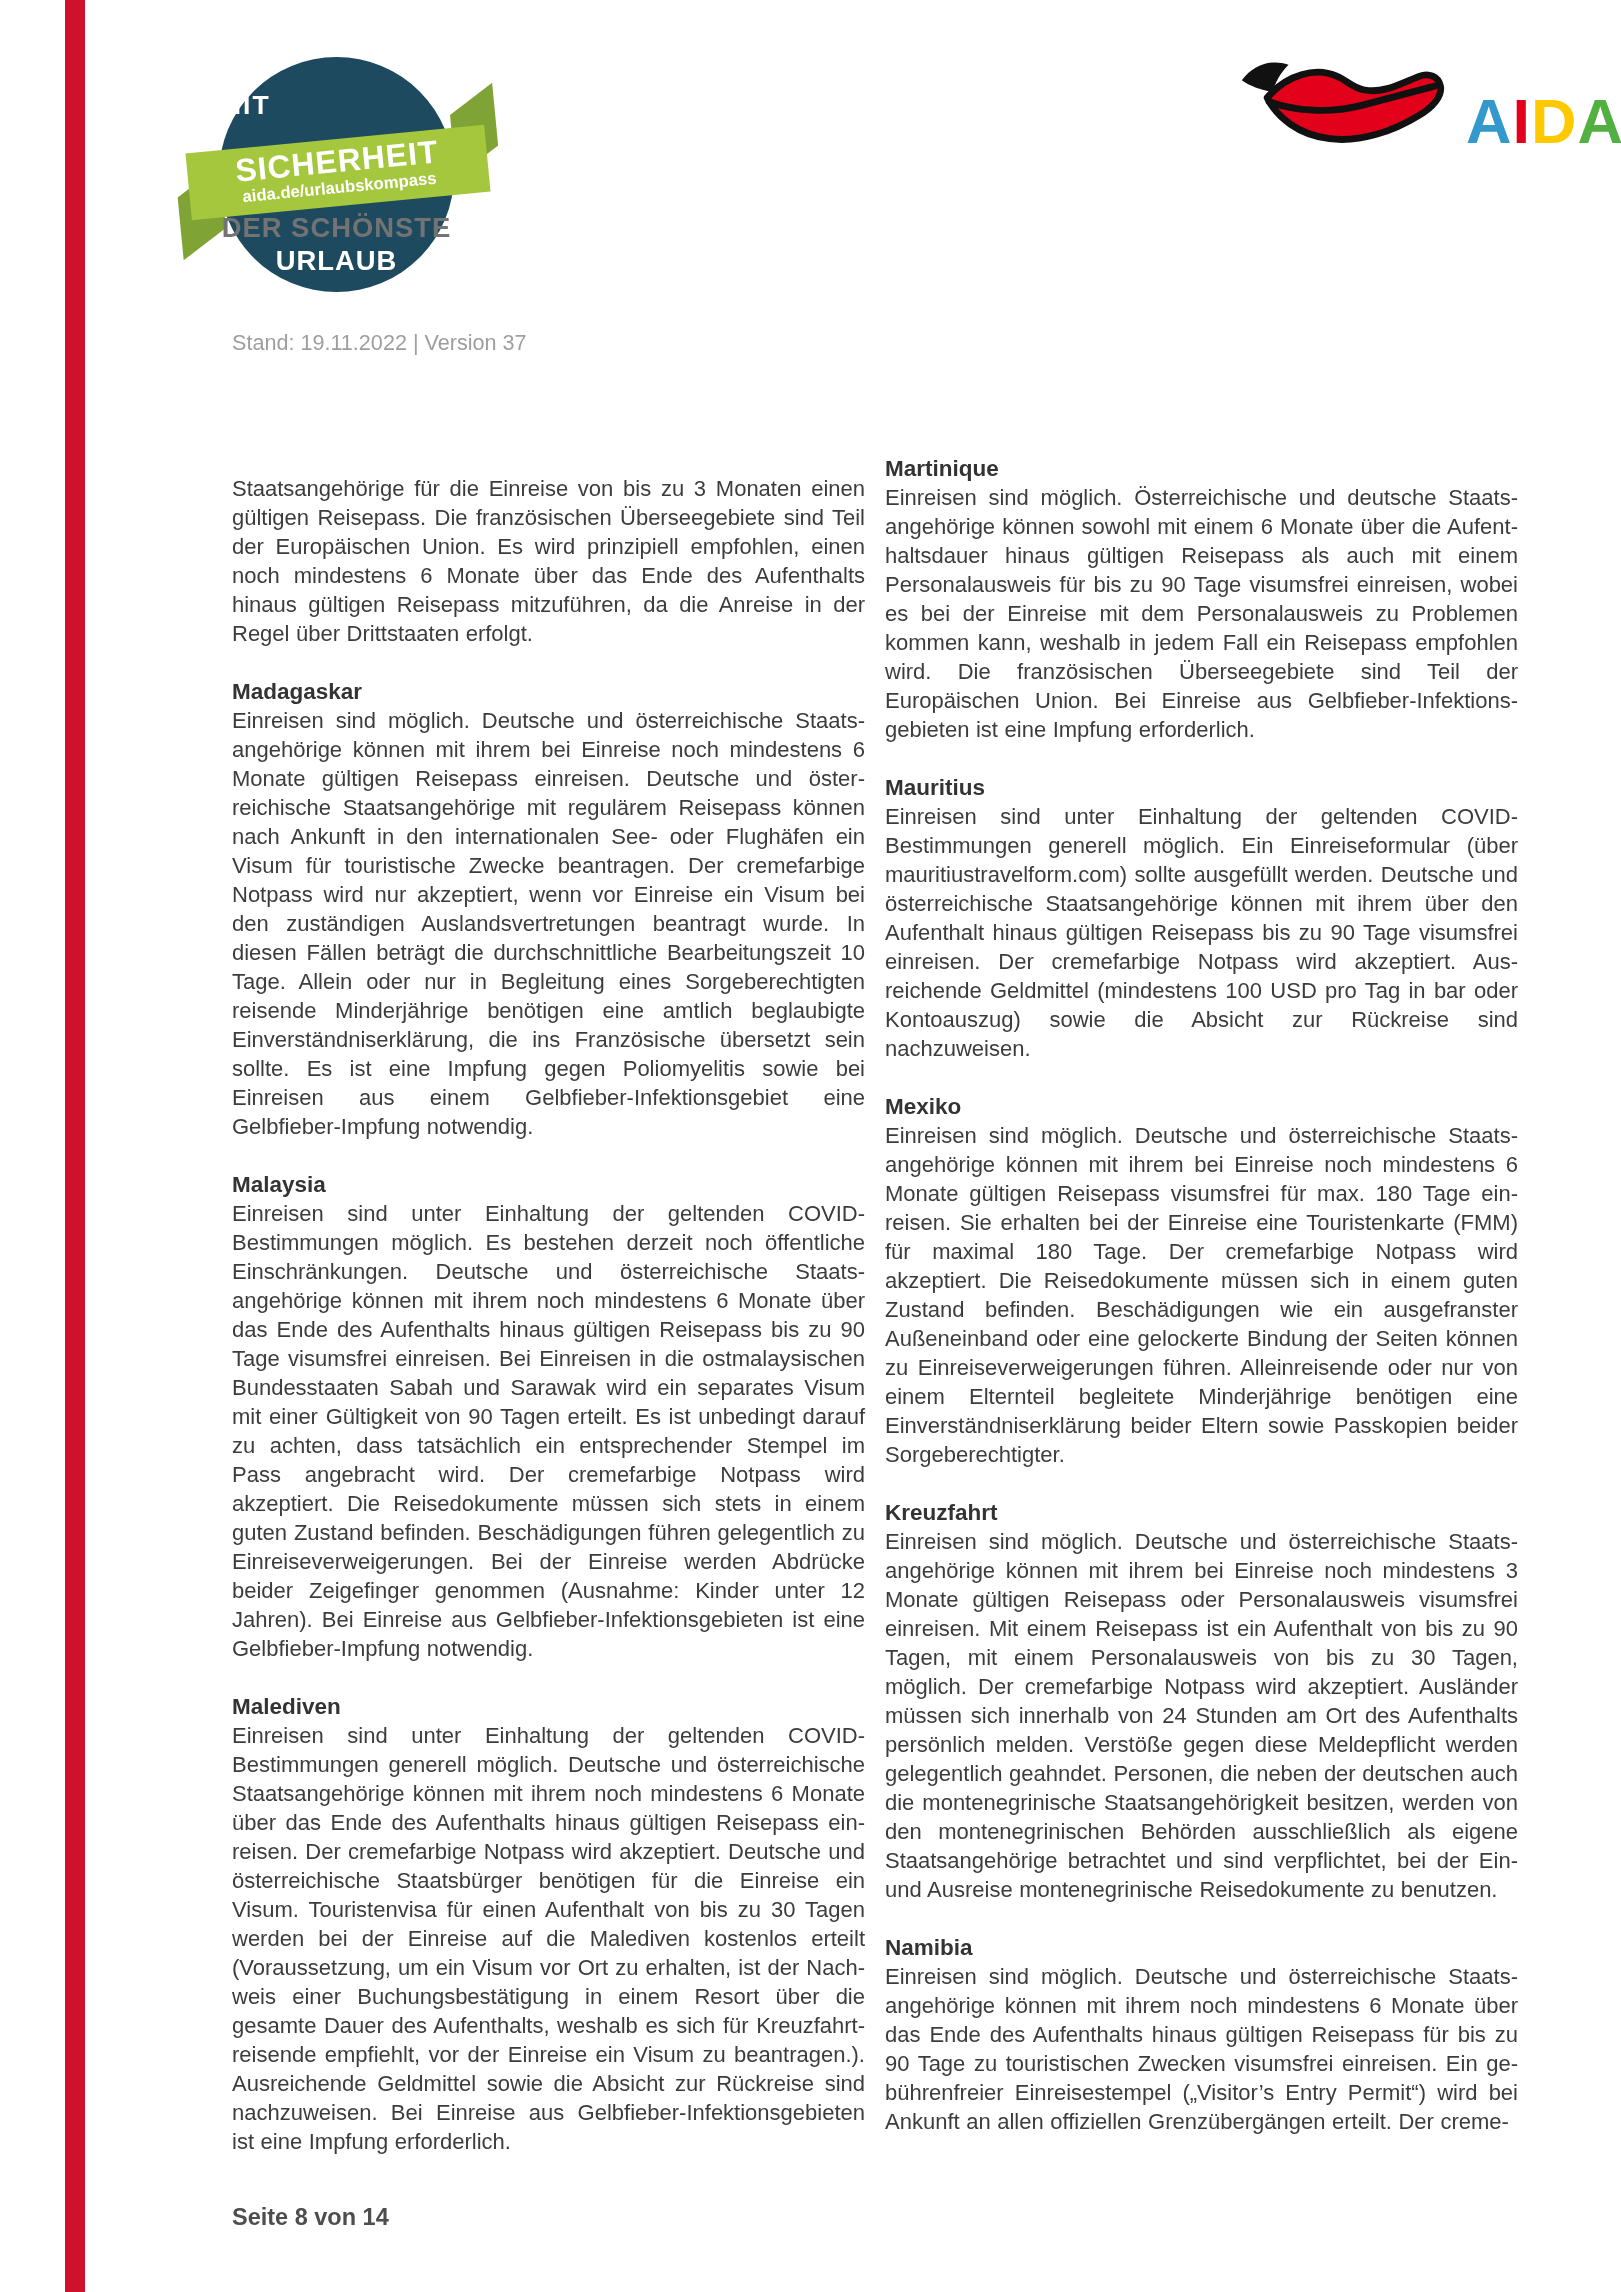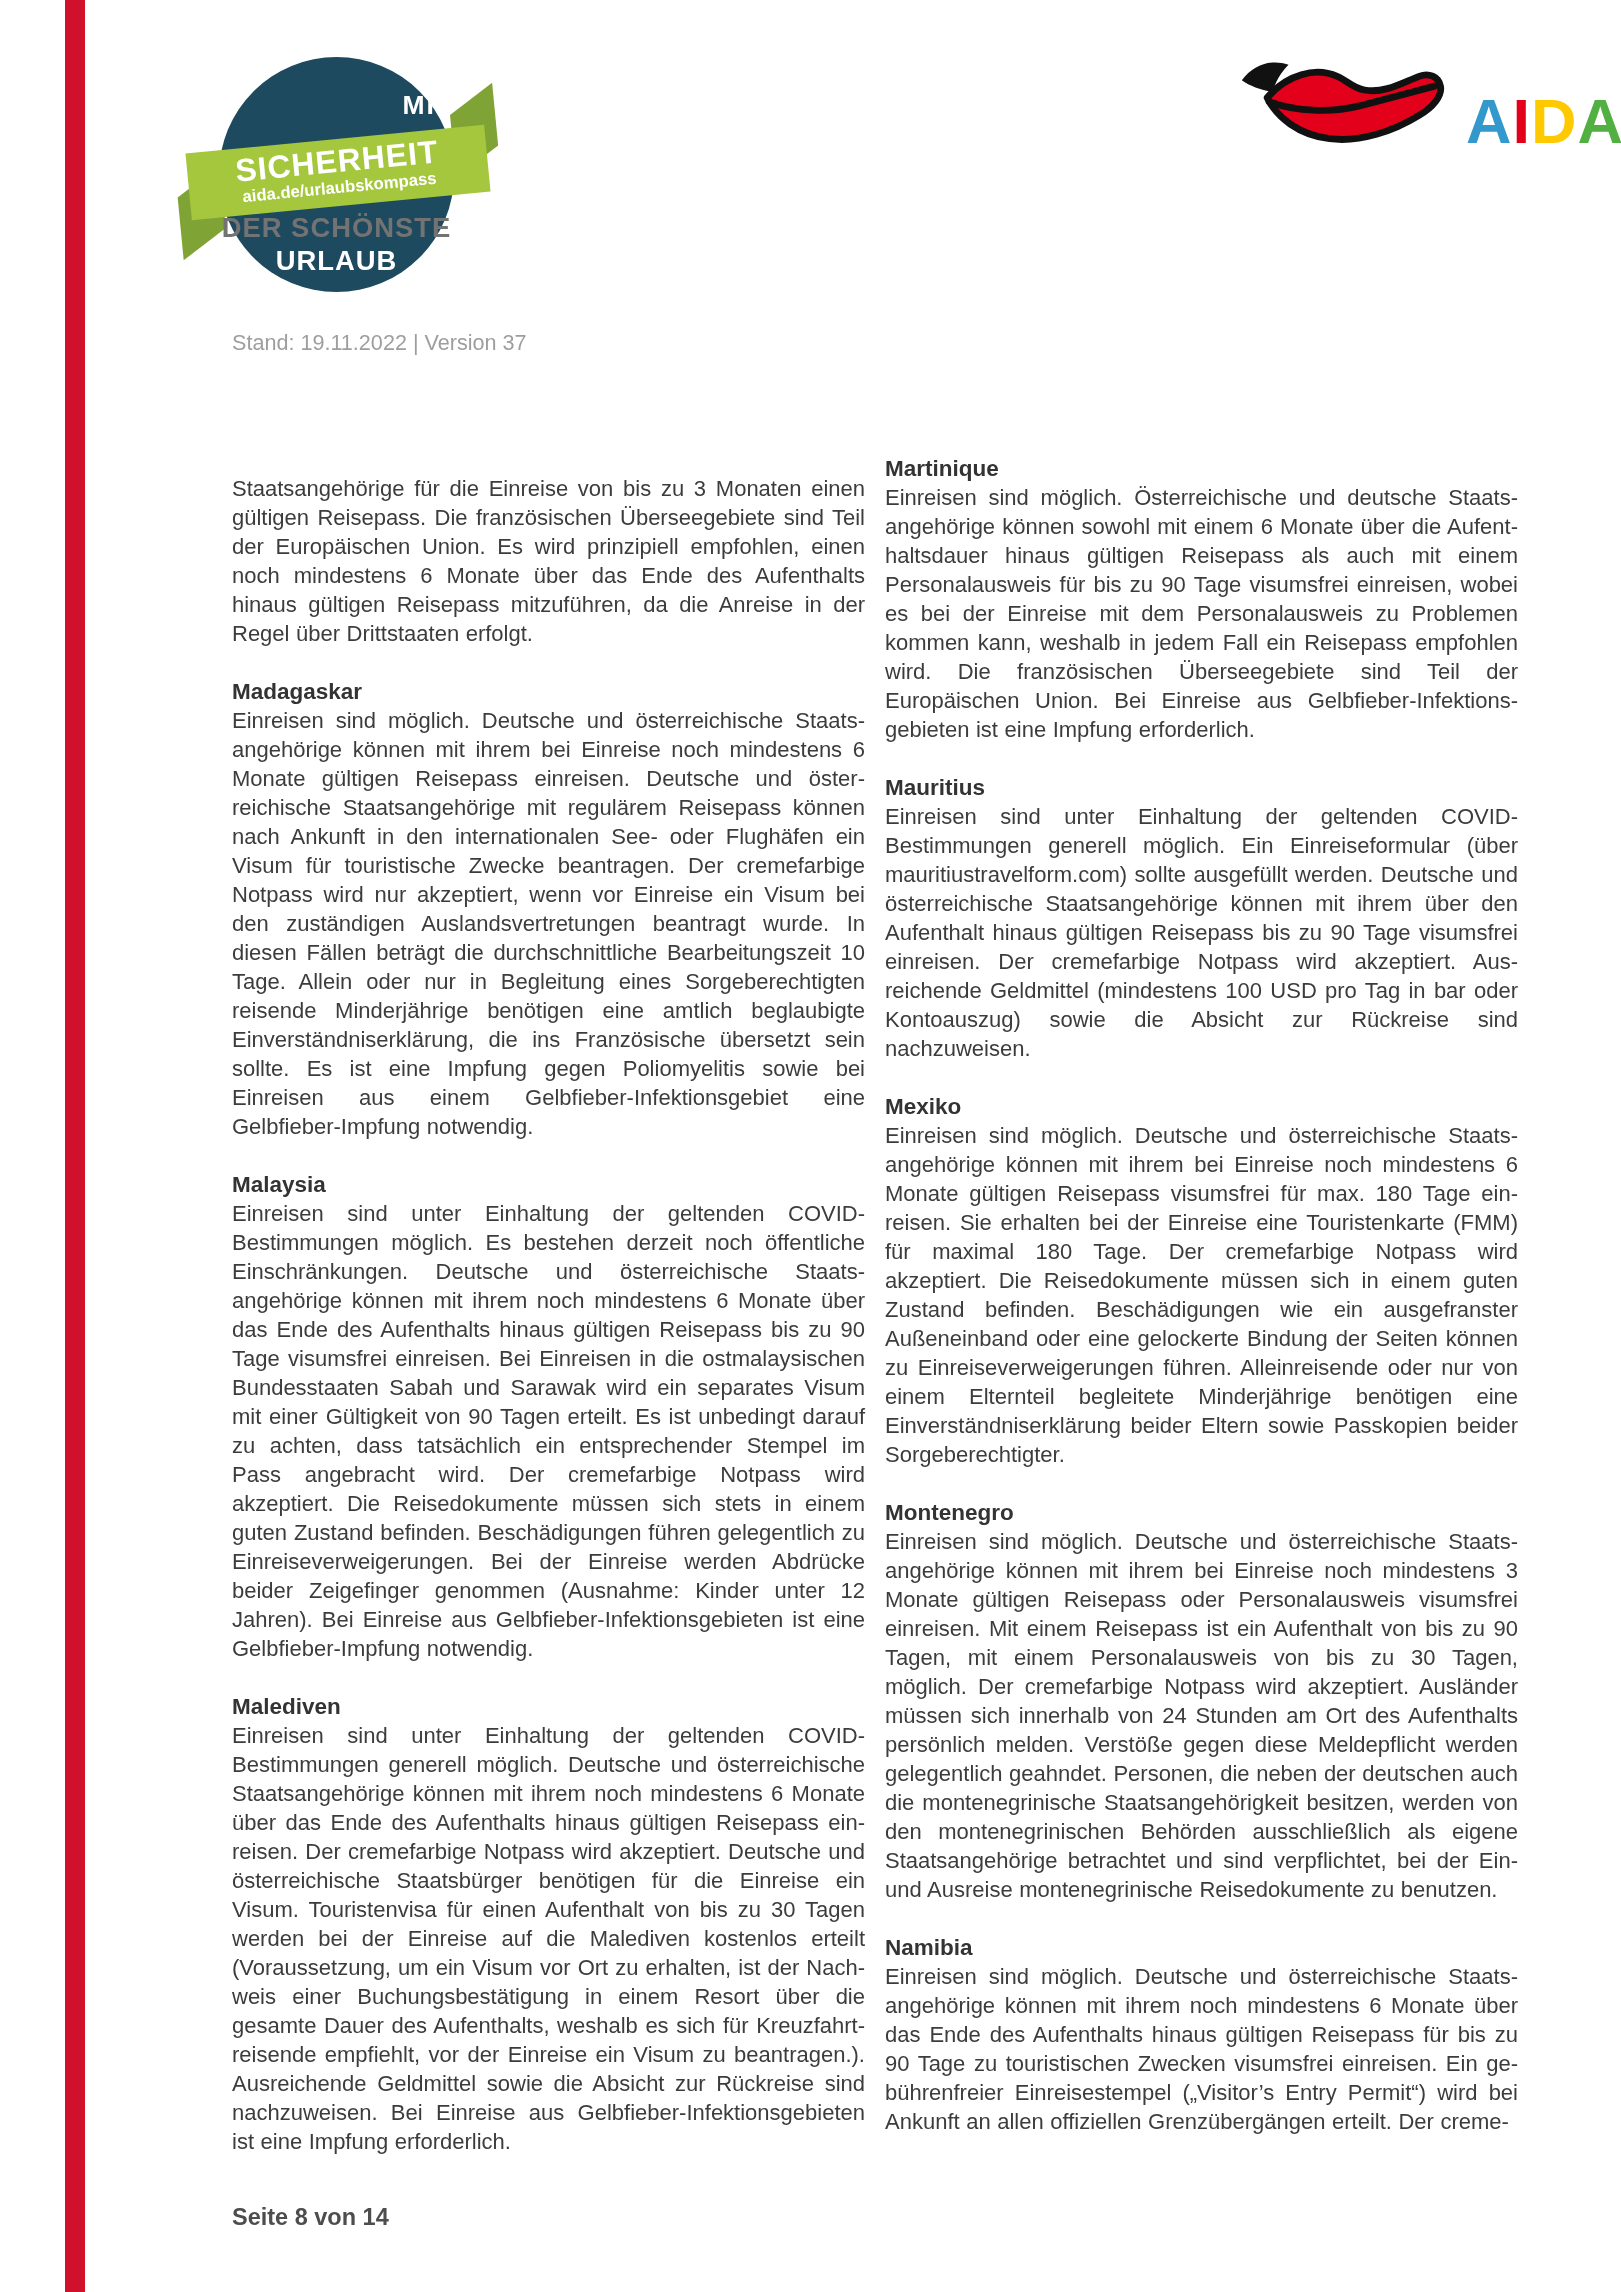--- a/index.html
+++ b/index.html
@@ -7,21 +7,21 @@
     width:1621px;height:2293px;position:relative;background:#ffffff;
     font-family:"Liberation Sans","DejaVu Sans",sans-serif;
     -webkit-font-smoothing:antialiased;
   }
   
   .accent-bar{position:absolute;left:65px;top:0;width:19.6px;height:2293px;}
 
   
   .badge{position:absolute;left:219px;top:57px;width:235px;height:239px;}
   .badge-circle{position:absolute;left:0;top:0;width:235px;height:235px;border-radius:50%;}
-  .badge-mit{position:absolute;top:33px;left:0;right:0;text-align:right;color:#fff;
+  .badge-mit{position:absolute;top:33px;left:0;right:0;text-align:left;color:#fff;
     font-size:26.5px;font-weight:600;letter-spacing:2px;}
   .ribbon-wrap{position:absolute;left:-31px;top:82px;width:300px;height:67px;
     transform:rotate(-5.5deg);}
   .fold{position:absolute;width:45px;height:63px;}
   .fold-left{left:-11.8px;top:29px;transform:skewY(-32deg);}
   .fold-right{right:-11.8px;top:-27.4px;transform:skewY(-32deg);}
   .band{position:absolute;left:0;top:0;right:0;bottom:0;text-align:center;padding-top:4.9px;box-sizing:border-box;}
   .band-title{color:#fff;font-size:32px;font-weight:700;letter-spacing:1px;line-height:35px;}
   .band-sub{color:#fff;font-size:16.7px;font-weight:600;line-height:18.6px;}
   .badge-l3{position:absolute;top:155px;left:0;right:0;text-align:center;color:#737373;
@@ -106,21 +106,21 @@
   </div>
   <div class="section">
     <h3>Mauritius</h3>
     <p>Einreisen sind unter Einhaltung der geltenden COVID-Bestimmungen generell möglich. Ein Einreiseformular (über mauritiustravelform.com) sollte ausgefüllt werden. Deutsche und österreichische Staatsangehörige können mit ihrem über den Aufenthalt hinaus gültigen Reisepass bis zu 90 Tage visumsfrei einreisen. Der cremefarbige Notpass wird akzeptiert. Aus­reichende Geldmittel (mindestens 100 USD pro Tag in bar oder Kontoauszug) sowie die Absicht zur Rückreise sind nachzuweisen.</p>
   </div>
   <div class="section">
     <h3>Mexiko</h3>
     <p>Einreisen sind möglich. Deutsche und österreichische Staats­angehörige können mit ihrem bei Einreise noch mindestens 6 Monate gültigen Reisepass visumsfrei für max. 180 Tage ein­reisen. Sie erhalten bei der Einreise eine Touristenkarte (FMM) für maximal 180 Tage. Der cremefarbige Notpass wird akzeptiert. Die Reisedokumente müssen sich in einem guten Zustand befinden. Beschädigungen wie ein ausgefranster Außeneinband oder eine gelockerte Bindung der Seiten können zu Einreiseverweigerungen führen. Alleinreisende oder nur von einem Elternteil begleitete Minderjährige benötigen eine Einverständniserklärung beider Eltern sowie Passkopien beider Sorgeberechtigter.</p>
   </div>
   <div class="section">
-    <h3>Montenegro</h3>
+    <h3>Kreuzfahrt</h3>
     <p>Einreisen sind möglich. Deutsche und österreichische Staats­angehörige können mit ihrem bei Einreise noch mindestens 3 Monate gültigen Reisepass oder Personalausweis visumsfrei einreisen. Mit einem Reisepass ist ein Aufenthalt von bis zu 90 Tagen, mit einem Personalausweis von bis zu 30 Tagen, möglich. Der cremefarbige Notpass wird akzeptiert. Ausländer müssen sich innerhalb von 24 Stunden am Ort des Aufenthalts persönlich melden. Verstöße gegen diese Meldepflicht werden gelegentlich geahndet. Personen, die neben der deutschen auch die montenegrinische Staatsangehörigkeit besitzen, werden von den montenegrinischen Behörden ausschließlich als eigene Staatsangehörige betrachtet und sind verpflichtet, bei der Ein- und Ausreise montenegrinische Reisedokumente zu benutzen.</p>
   </div>
   <div class="section">
     <h3>Namibia</h3>
     <p>Einreisen sind möglich. Deutsche und österreichische Staats­angehörige können mit ihrem noch mindestens 6 Monate über das Ende des Aufenthalts hinaus gültigen Reisepass für bis zu 90 Tage zu touristischen Zwecken visumsfrei einreisen. Ein ge­bührenfreier Einreisestempel („Visitor’s Entry Permit“) wird bei Ankunft an allen offiziellen Grenzübergängen erteilt. Der creme-</p>
   </div>
 </div>
 
 <div class="page-footer">Seite 8 von 14</div>
 

